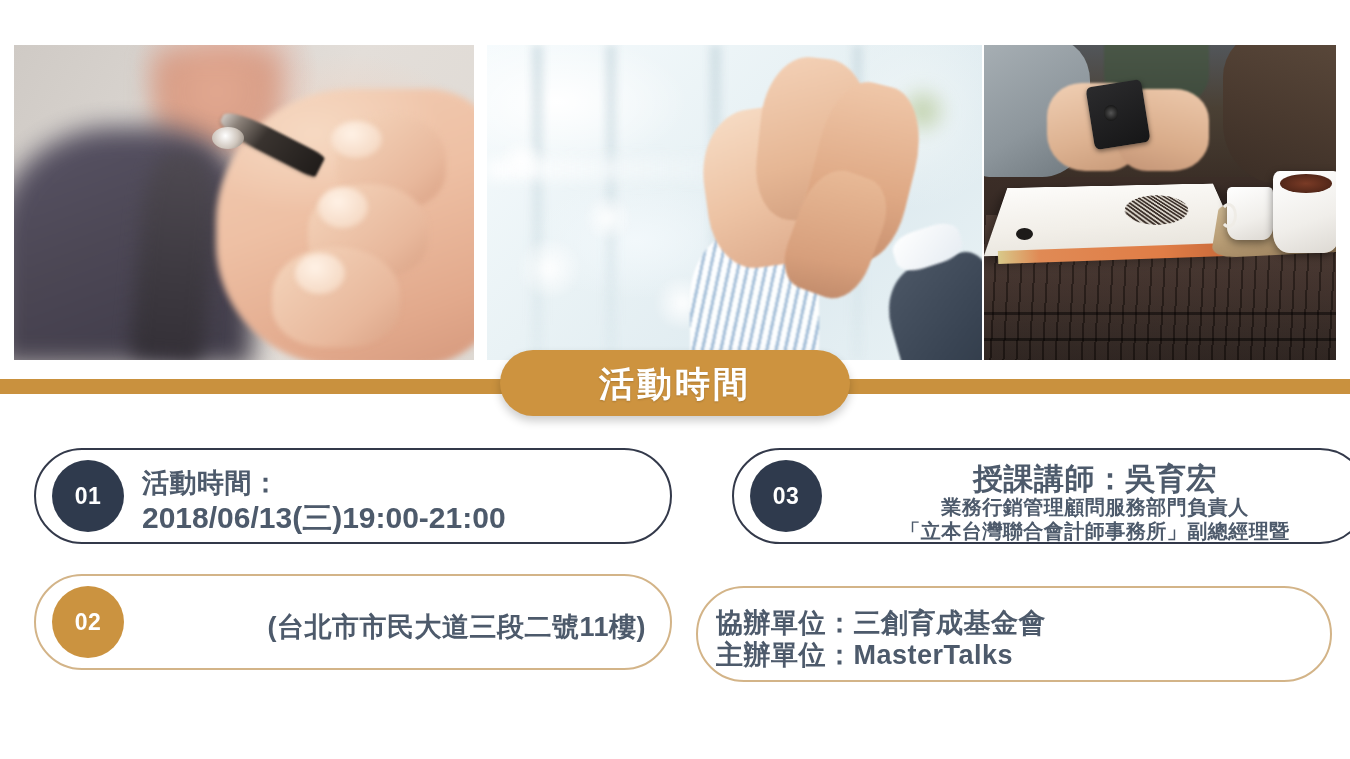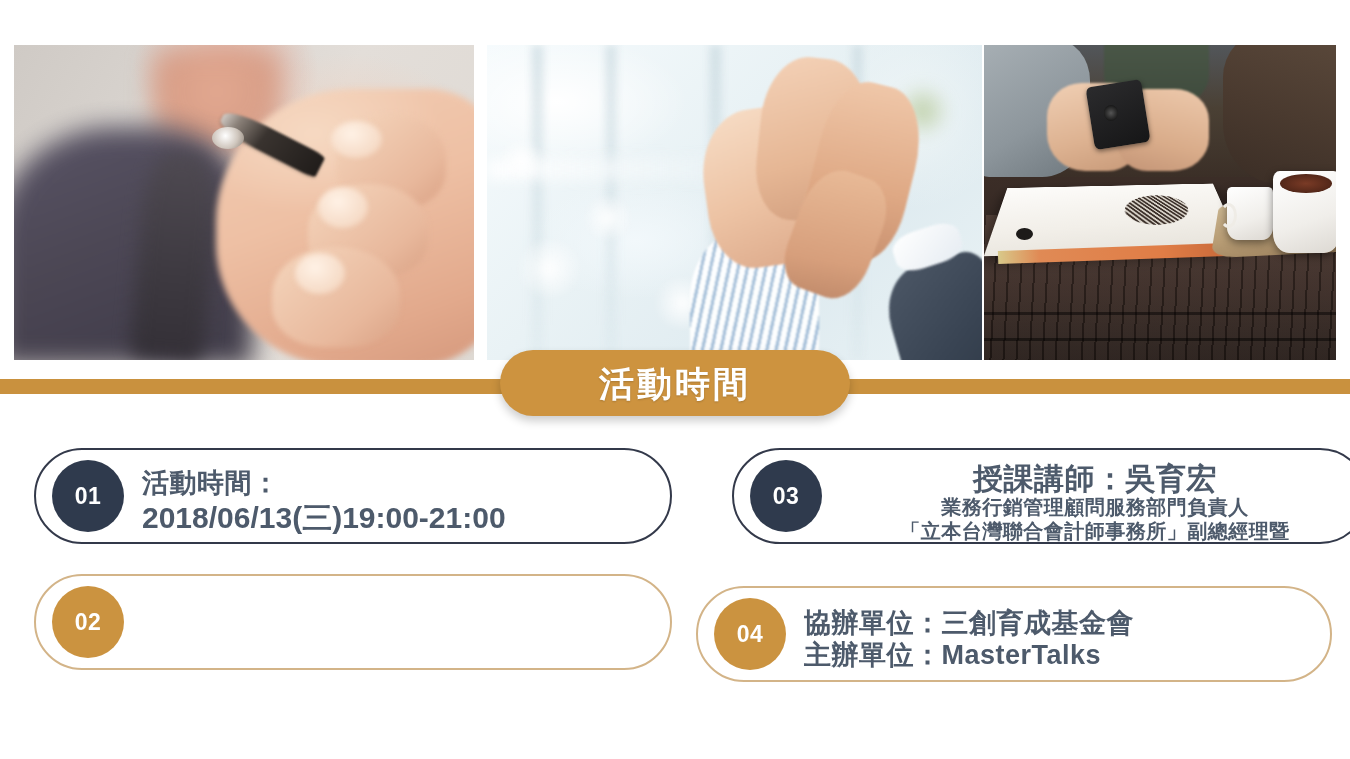--- a/index.html
+++ b/index.html
@@ -526,34 +526,34 @@
       <div class="badge badge-dark">01</div>
       <div class="card-body">
         <div class="line-lg">活動時間：</div>
         <div class="line-lg-num">2018/06/13(三)19:00-21:00</div>
       </div>
     </div>
 
     <div class="card card-2 card-gold">
       <div class="badge badge-gold">02</div>
       <div class="card-body">
+        <div class="line-lg line-right">(台北市市民大道三段二號11樓)</div>
       </div>
     </div>
 
     <div class="card card-3 card-dark">
       <div class="badge badge-dark">03</div>
       <div class="card-body">
         <div class="line-lg">授課講師：吳育宏</div>
         <div class="line-sm">業務行銷管理顧問服務部門負責人</div>
         <div class="line-sm">「立本台灣聯合會計師事務所」副總經理暨</div>
       </div>
     </div>
 
     <div class="card card-4 card-gold">
-      <div class="badge badge-gold">04</div>
       <div class="card-body">
         <div class="line-lg">協辦單位：三創育成基金會</div>
         <div class="line-lg">主辦單位：MasterTalks</div>
       </div>
     </div>
 
   </div>
 </div>
 
 </body></html>

